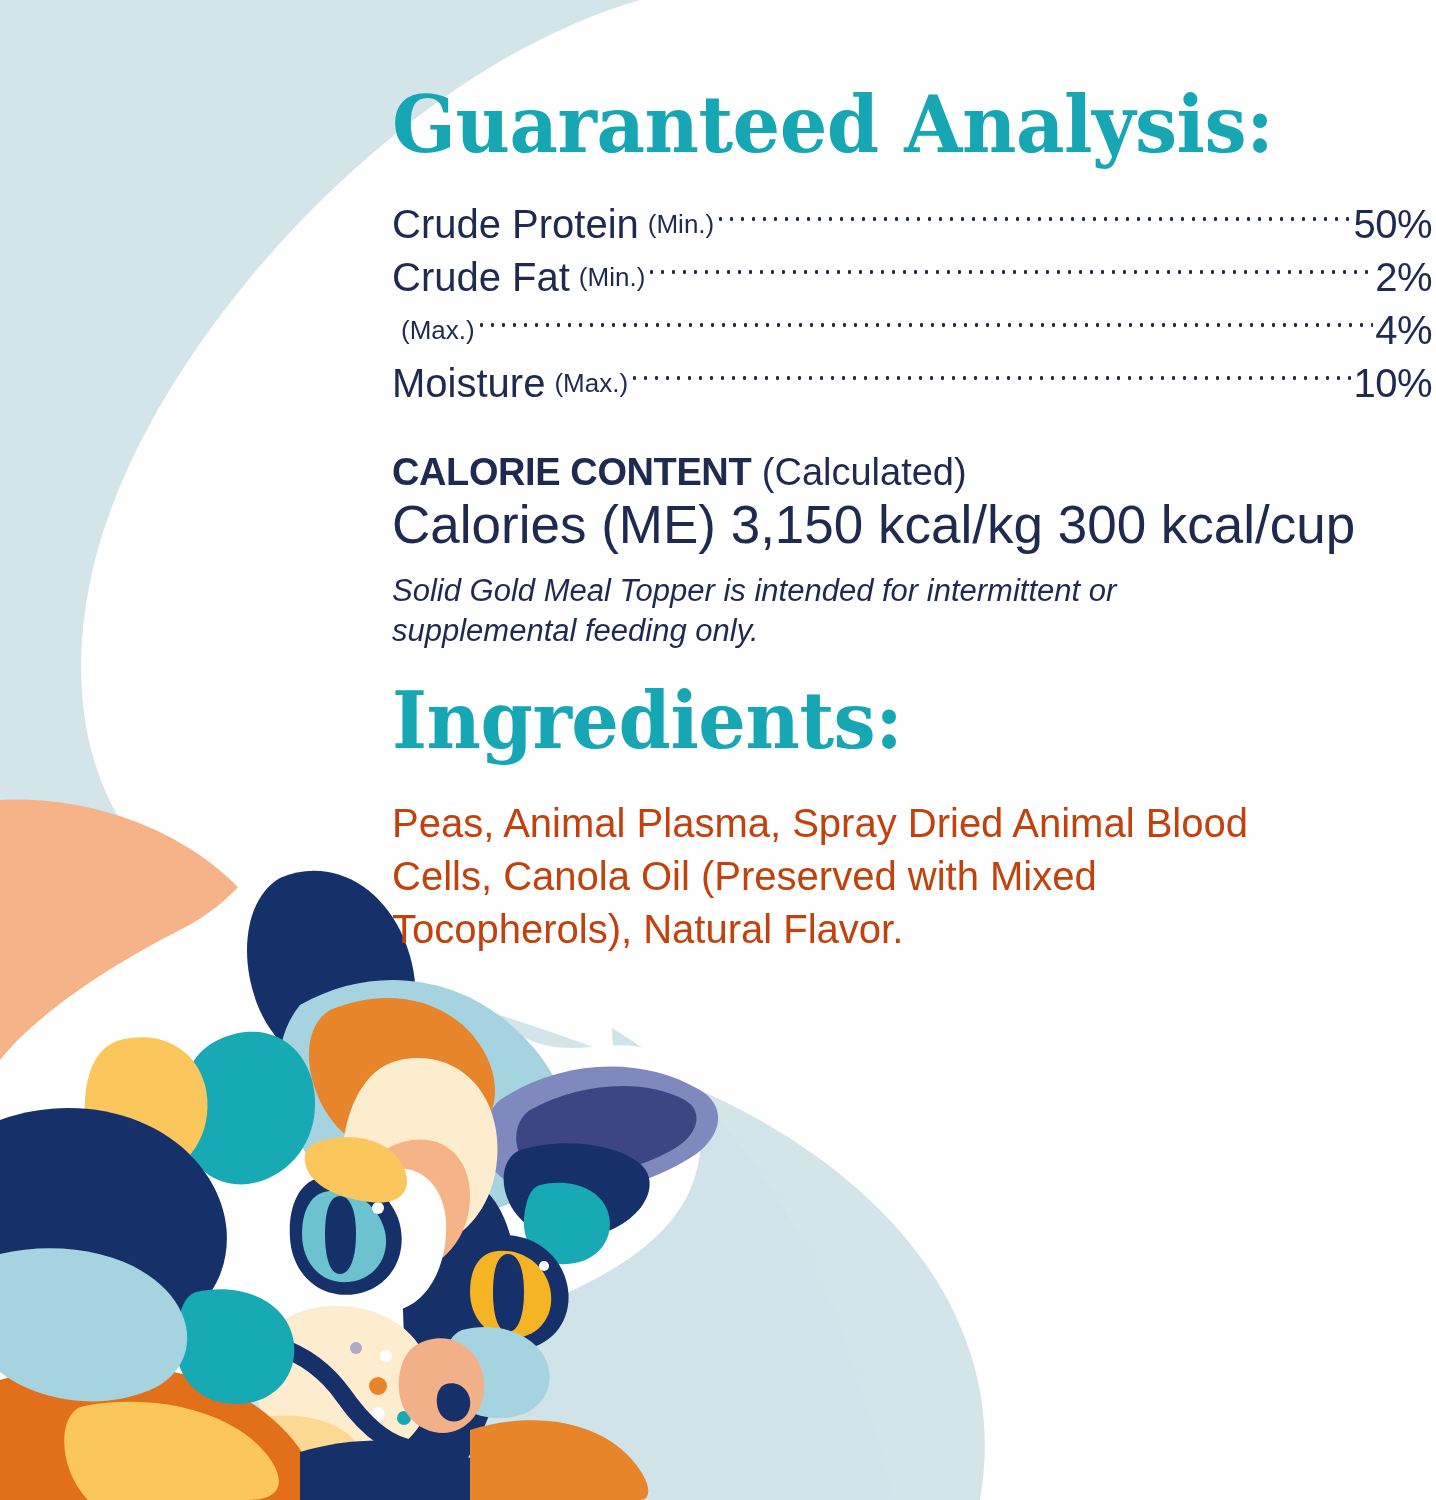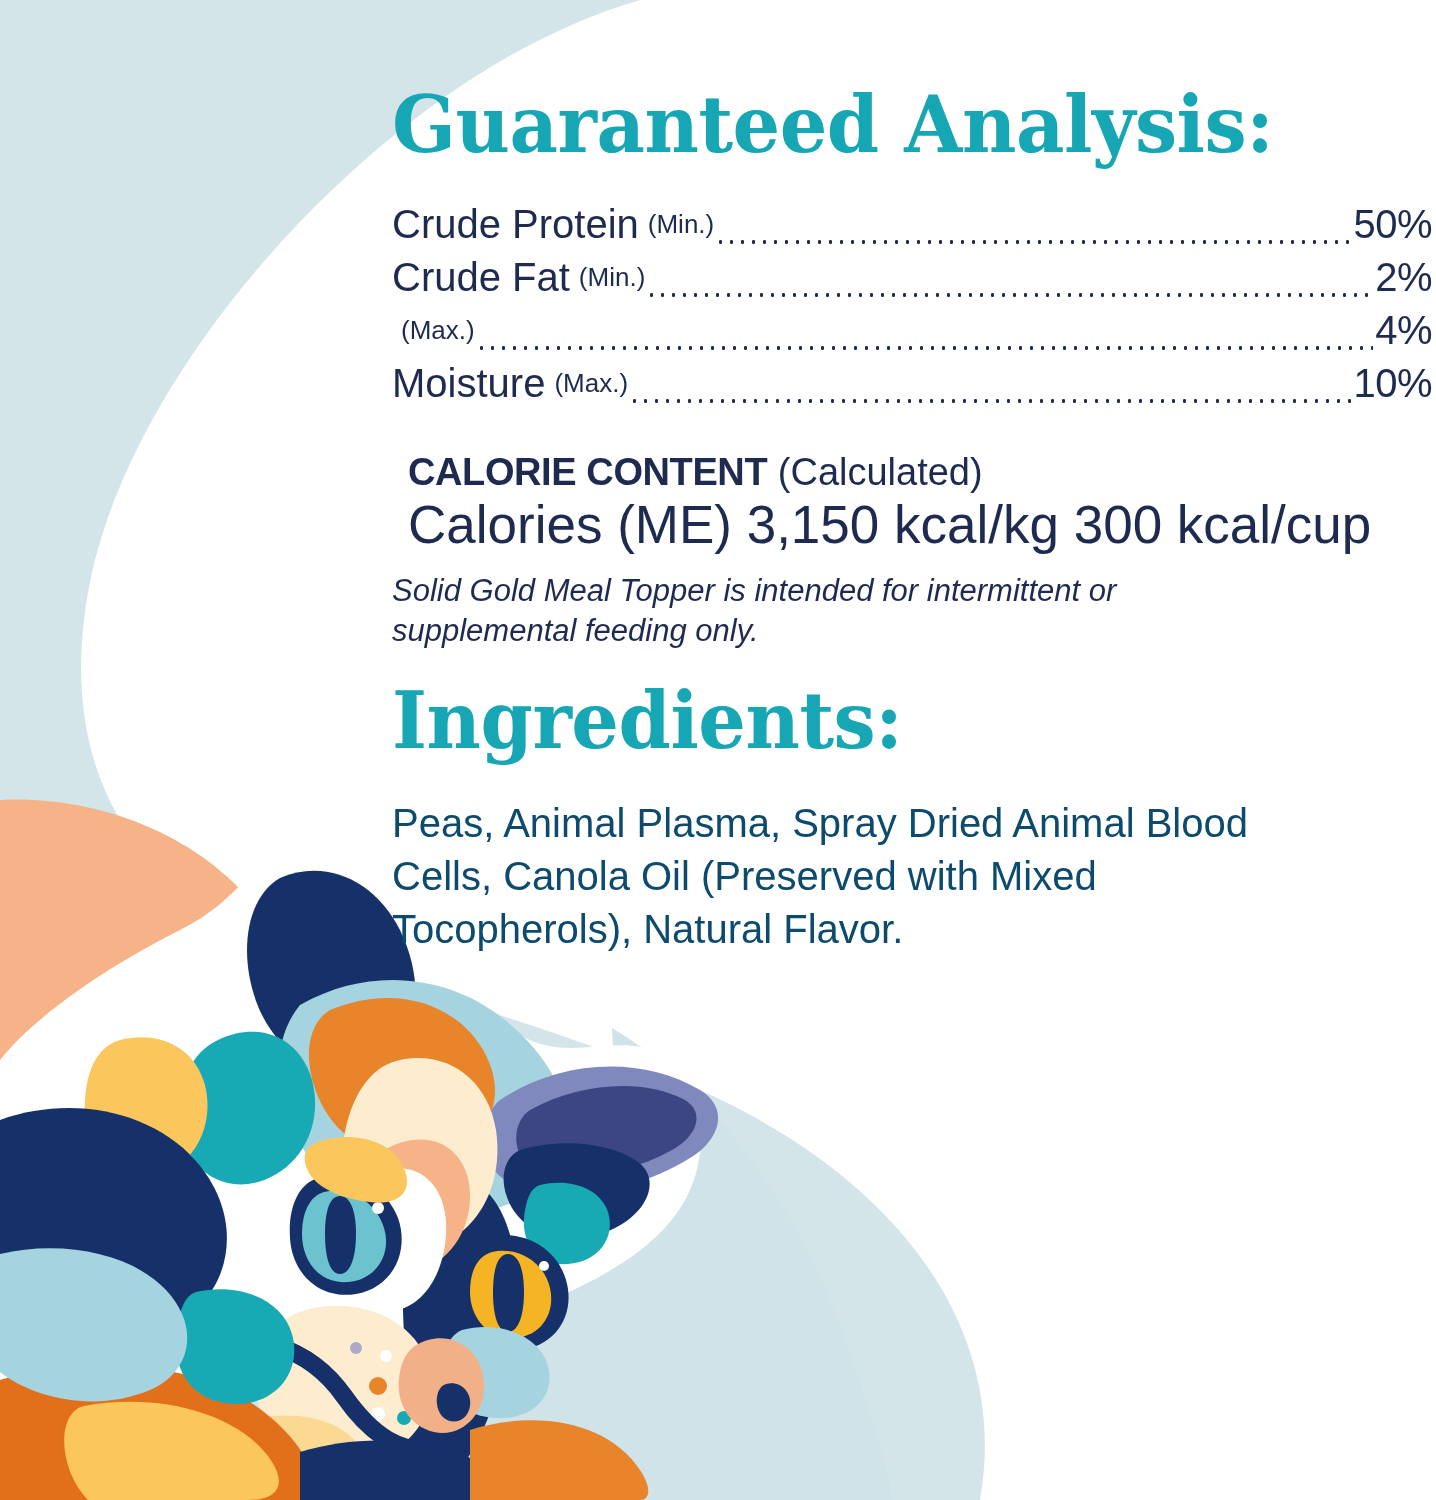--- a/index.html
+++ b/index.html
@@ -56,21 +56,21 @@
 
   
   #ga-rows {
     position: absolute;
     left: 392px;
     top: 198px;
     width: 1040px;
   }
   .ga-row {
     display: flex;
-    align-items: flex-end;
+    align-items: flex-start;
     color: #1e2a50;
     font-size: 40px;
     line-height: 53px;
     width: 100%;
   }
   .ga-label {
     font-size: 40px;
     white-space: nowrap;
   }
   .ga-qual {
@@ -101,21 +101,20 @@
     white-space: nowrap;
     letter-spacing: -0.5px;
   }
 
   
   #calorie-block {
     position: absolute;
     left: 392px;
     top: 447px;
     color: #1e2a50;
-    margin-left: 16px;
   }
   .cal-line1 {
     font-size: 38px;
     line-height: 50px;
     white-space: nowrap;
   }
   .cal-strong {
     font-weight: bold;
     letter-spacing: -0.4px;
   }
@@ -136,21 +135,21 @@
     line-height: 40px;
     font-style: italic;
   }
 
   
   #ingredients-body {
     position: absolute;
     left: 392px;
     top: 797px;
     width: 930px;
-    color: #0c4a6e;
+    color: #c2410c;
     font-size: 40px;
     line-height: 53px;
   }
 </style>
 </head>
 <body>
 
 <div id="page">
 
   <svg id="bg-art" viewBox="0 0 1436 1500" preserveAspectRatio="none">

